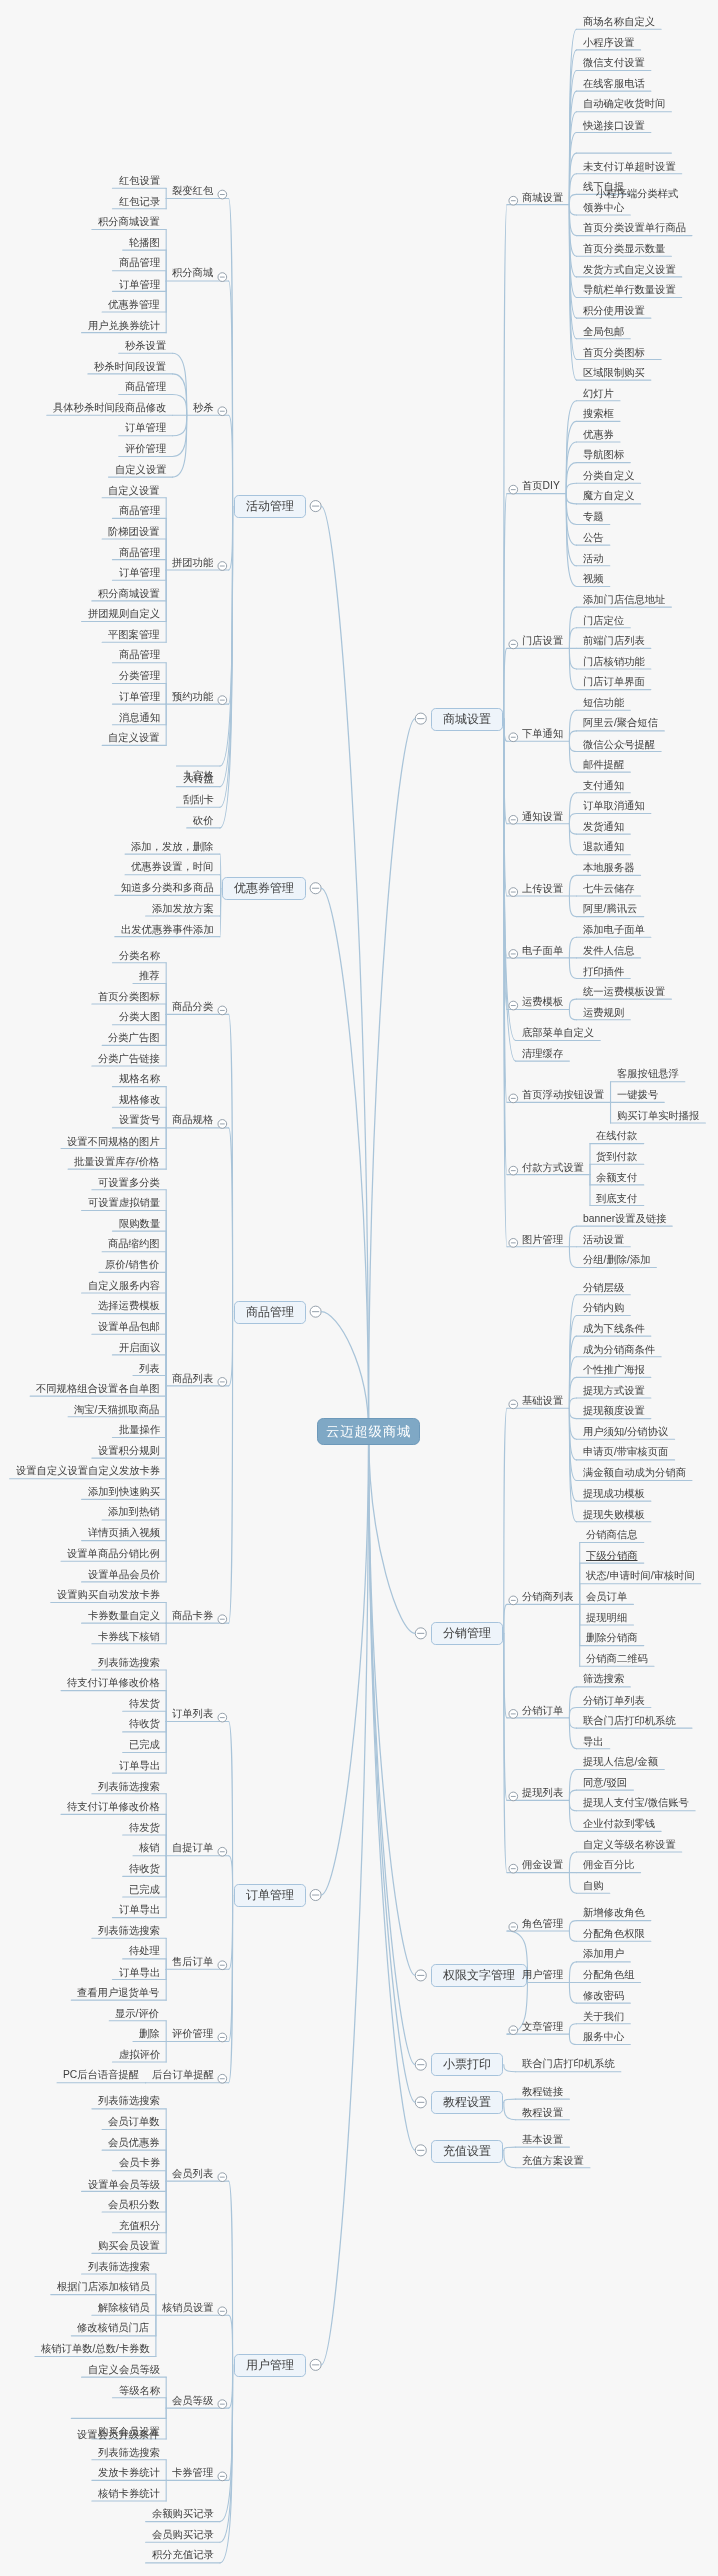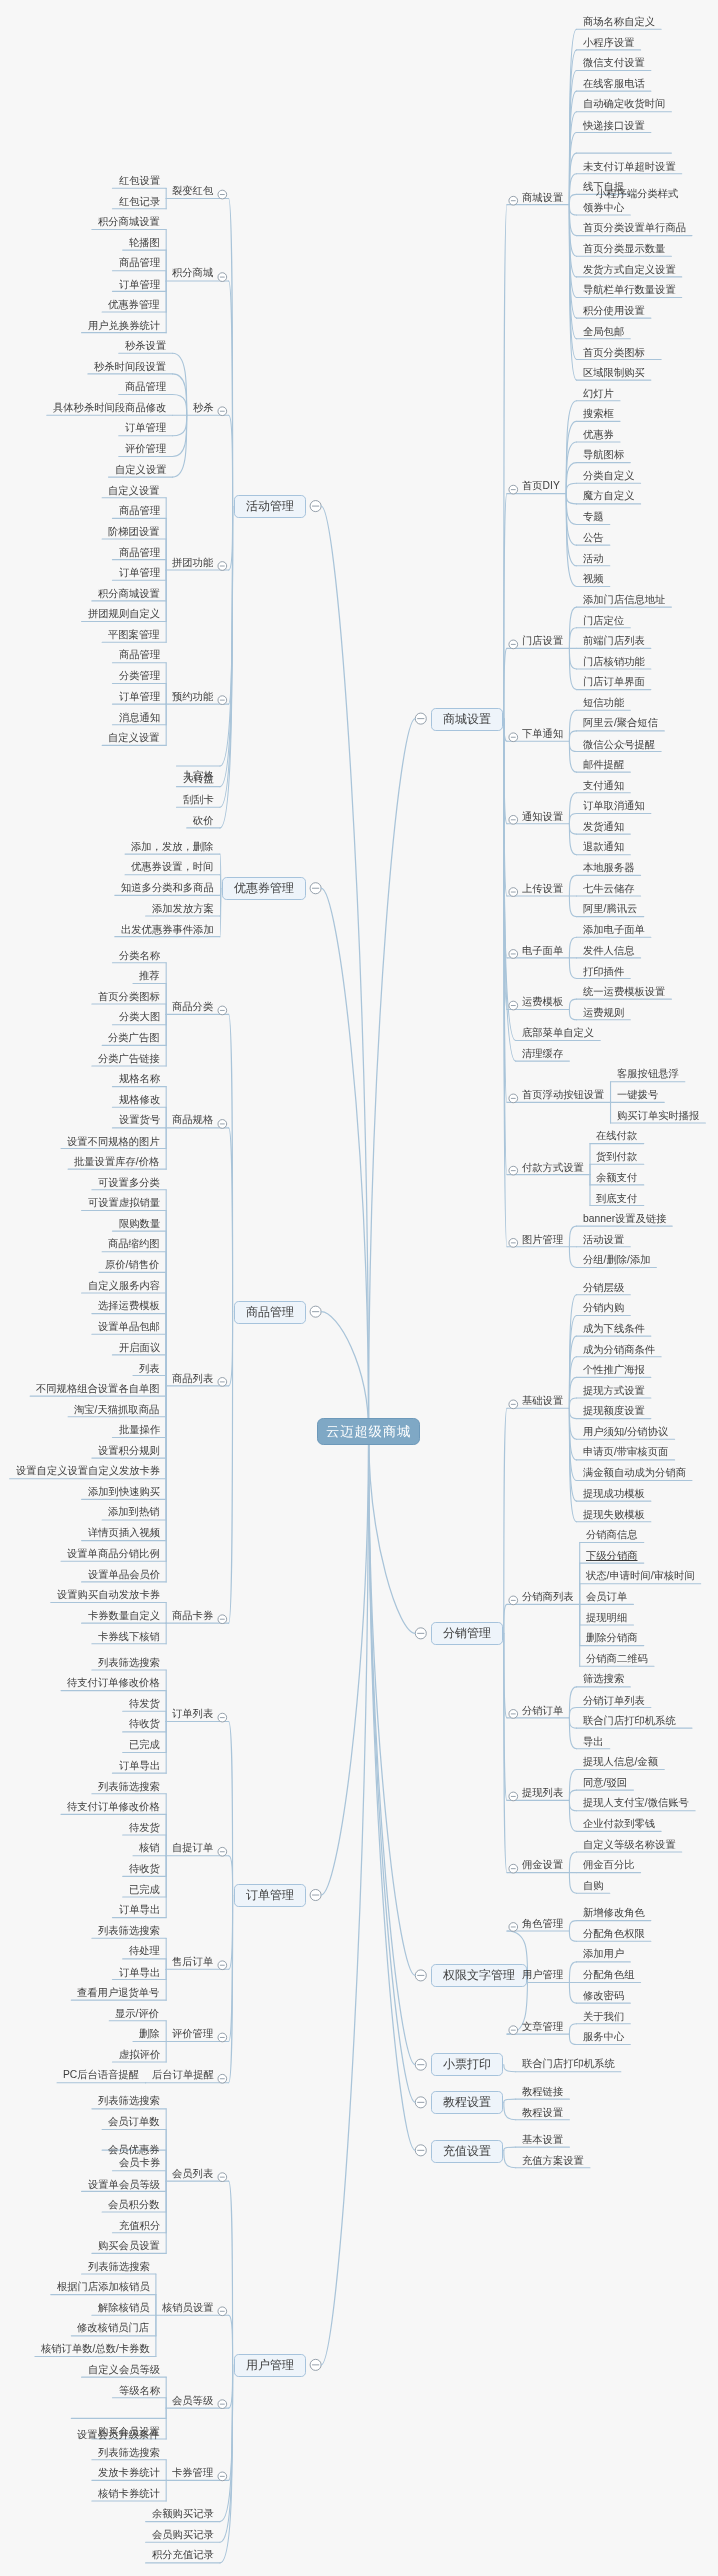--- a/index.html
+++ b/index.html
@@ -846,21 +846,21 @@
     <div class="node twig" style="left: 172px; top: 2027px;">评价管理</div>
     <div class="node leaf" style="left: 115px; top: 2007px;">显示/评价</div>
     <div class="node leaf" style="left: 139px; top: 2027px;">删除</div>
     <div class="node leaf" style="left: 119px; top: 2048px;">虚拟评价</div>
     <div class="node twig" style="left: 152px; top: 2068px;">后台订单提醒</div>
     <div class="node leaf" style="left: 63px; top: 2068px;">PC后台语音提醒</div>
     <div class="node branch" style="left: 234px; top: 2354px;">用户管理</div>
     <div class="node twig" style="left: 172px; top: 2167px;">会员列表</div>
     <div class="node leaf" style="left: 98px; top: 2094px;">列表筛选搜索</div>
     <div class="node leaf" style="left: 108px; top: 2115px;">会员订单数</div>
-    <div class="node leaf" style="left: 108px; top: 2136px; margin-top: 7px;">会员优惠券</div>
+    <div class="node leaf" style="left: 108px; top: 2136px;">会员优惠券</div>
     <div class="node leaf" style="left: 119px; top: 2156px;">会员卡券</div>
     <div class="node leaf" style="left: 88px; top: 2178px;">设置单会员等级</div>
     <div class="node leaf" style="left: 108px; top: 2198px;">会员积分数</div>
     <div class="node leaf" style="left: 119px; top: 2219px;">充值积分</div>
     <div class="node leaf" style="left: 98px; top: 2239px;">购买会员设置</div>
     <div class="node twig" style="left: 162px; top: 2301px;">核销员设置</div>
     <div class="node leaf" style="left: 88px; top: 2260px;">列表筛选搜索</div>
     <div class="node leaf" style="left: 57px; top: 2280px;">根据门店添加核销员</div>
     <div class="node leaf" style="left: 98px; top: 2301px;">解除核销员</div>
     <div class="node leaf" style="left: 77px; top: 2321px;">修改核销员门店</div>

